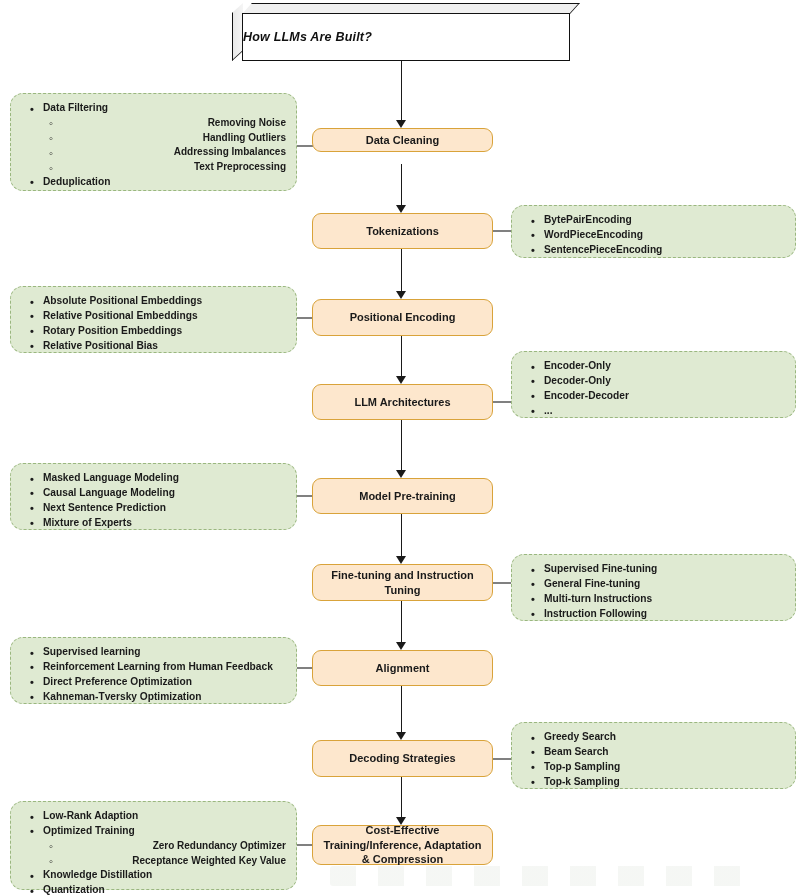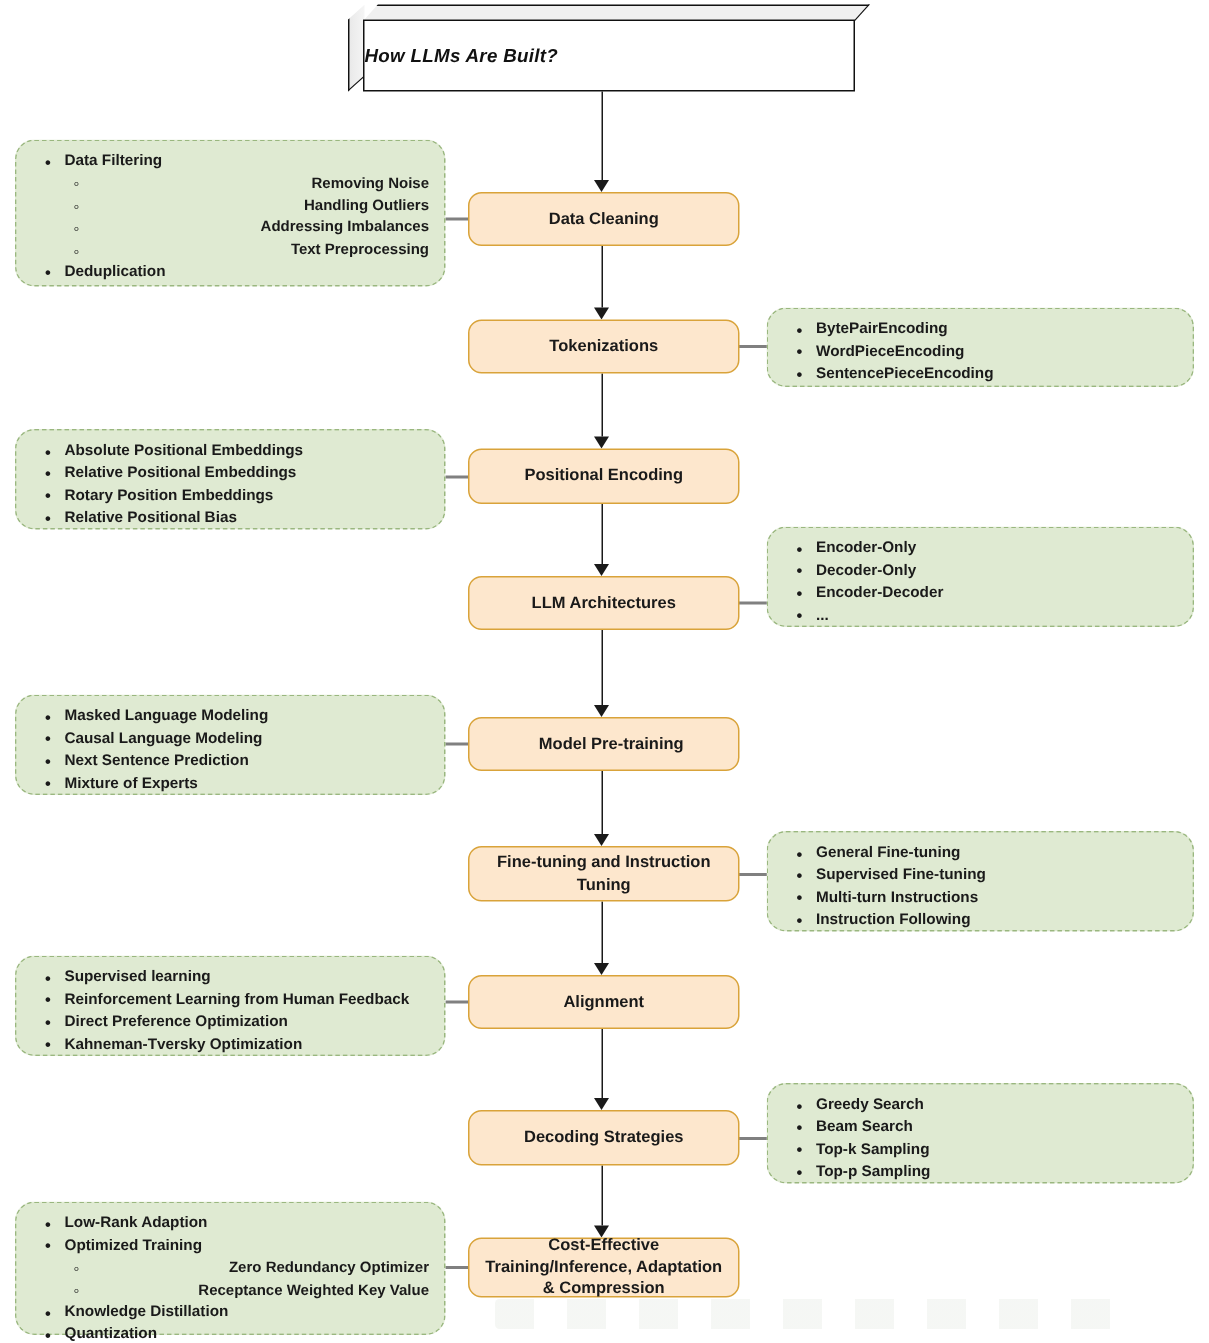--- a/index.html
+++ b/index.html
@@ -221,21 +221,21 @@
       <div class="hline" style="top: 230px; left: 492px; width: 20px;"></div>
       <div class="hline" style="top: 316.5px; left: 297px; width: 16px;"></div>
       <div class="hline" style="top: 401px; left: 492px; width: 20px;"></div>
       <div class="hline" style="top: 495px; left: 297px; width: 16px;"></div>
       <div class="hline" style="top: 581.5px; left: 492px; width: 20px;"></div>
       <div class="hline" style="top: 667px; left: 297px; width: 16px;"></div>
       <div class="hline" style="top: 757.5px; left: 492px; width: 20px;"></div>
       <div class="hline" style="top: 844px; left: 297px; width: 16px;"></div>
     </div>
   <div id="stages">
-      <div class="stage" style="top: 128px; height: 36px;">
+      <div class="stage" style="top: 128px; height: 24px;">
         <span>Data Cleaning</span>
       </div>
       <div class="stage" style="top: 213px; height: 36px;">
         <span>Tokenizations</span>
       </div>
       <div class="stage" style="top: 299px; height: 37px;">
         <span>Positional Encoding</span>
       </div>
       <div class="stage" style="top: 384px; height: 36px;">
         <span>LLM Architectures</span>
@@ -294,40 +294,40 @@
       <div class="detail left" style="top: 463px; height: 67px;">
         <ul class="lvl1">
           <li><span class="btxt">Masked Language Modeling</span></li>
           <li><span class="btxt">Causal Language Modeling</span></li>
           <li><span class="btxt">Next Sentence Prediction</span></li>
           <li><span class="btxt">Mixture of Experts</span></li>
         </ul>
       </div>
       <div class="detail right" style="top: 554px; height: 67px;">
         <ul class="lvl1">
+          <li><span class="btxt">Supervised Fine-tuning</span></li>
           <li><span class="btxt">General Fine-tuning</span></li>
-          <li><span class="btxt">Supervised Fine-tuning</span></li>
           <li><span class="btxt">Multi-turn Instructions</span></li>
           <li><span class="btxt">Instruction Following</span></li>
         </ul>
       </div>
       <div class="detail left" style="top: 637px; height: 67px;">
         <ul class="lvl1">
           <li><span class="btxt">Supervised learning</span></li>
           <li><span class="btxt">Reinforcement Learning from Human Feedback</span></li>
           <li><span class="btxt">Direct Preference Optimization</span></li>
           <li><span class="btxt">Kahneman-Tversky Optimization</span></li>
         </ul>
       </div>
       <div class="detail right" style="top: 722px; height: 67px;">
         <ul class="lvl1">
           <li><span class="btxt">Greedy Search</span></li>
           <li><span class="btxt">Beam Search</span></li>
+          <li><span class="btxt">Top-p Sampling</span></li>
           <li><span class="btxt">Top-k Sampling</span></li>
-          <li><span class="btxt">Top-p Sampling</span></li>
         </ul>
       </div>
       <div class="detail left" style="top: 801px; height: 89px;">
         <ul class="lvl1">
           <li><span class="btxt">Low-Rank Adaption</span></li>
           <li><span class="btxt">Optimized Training</span><ul class="lvl2">
               <li>Zero Redundancy Optimizer</li>
               <li>Receptance Weighted Key Value</li>
             </ul></li>
           <li><span class="btxt">Knowledge Distillation</span></li>

